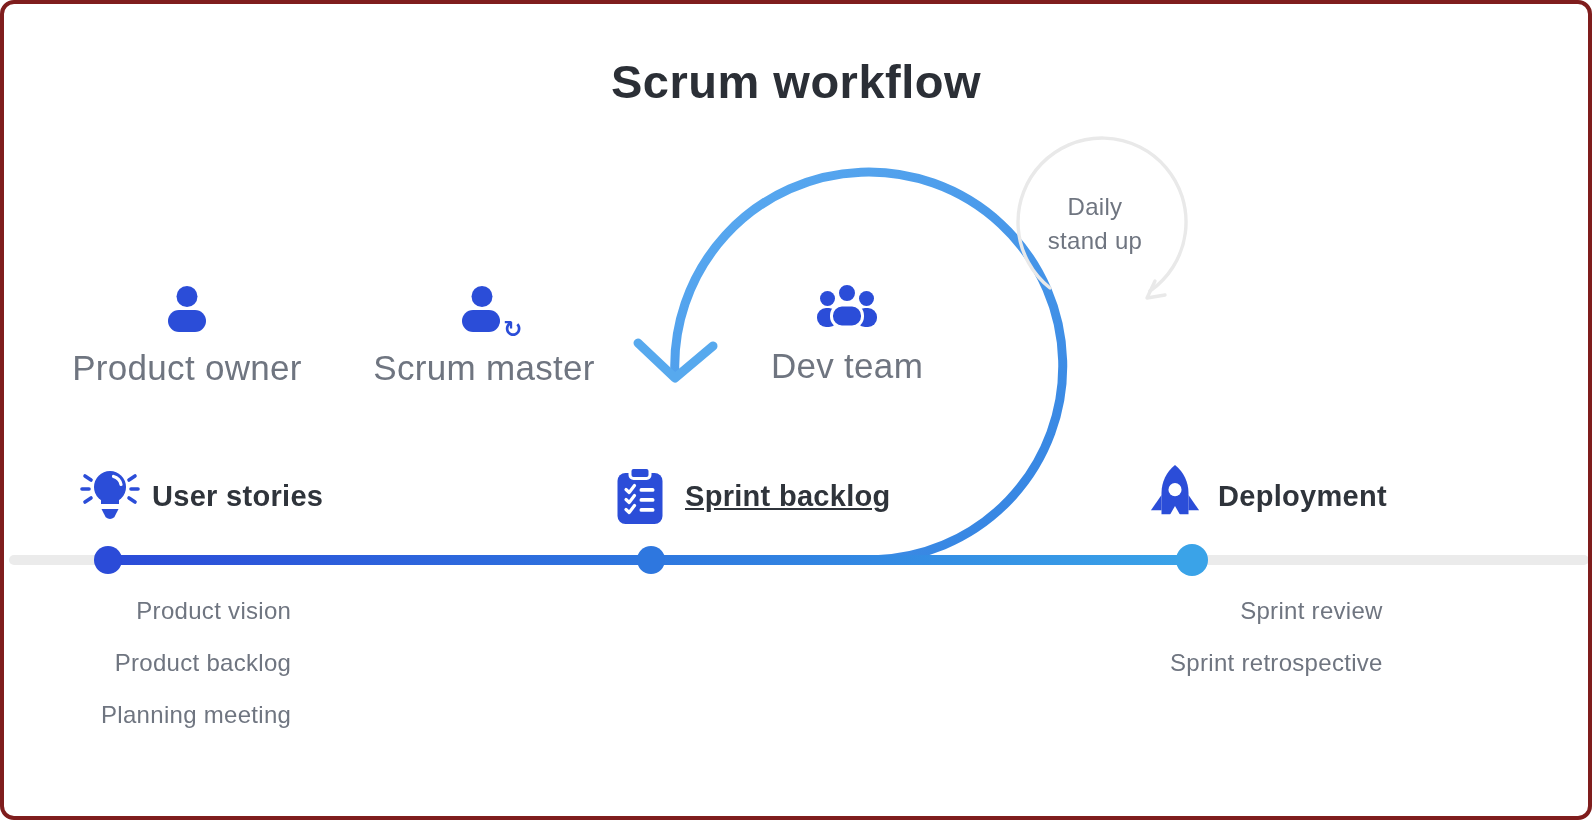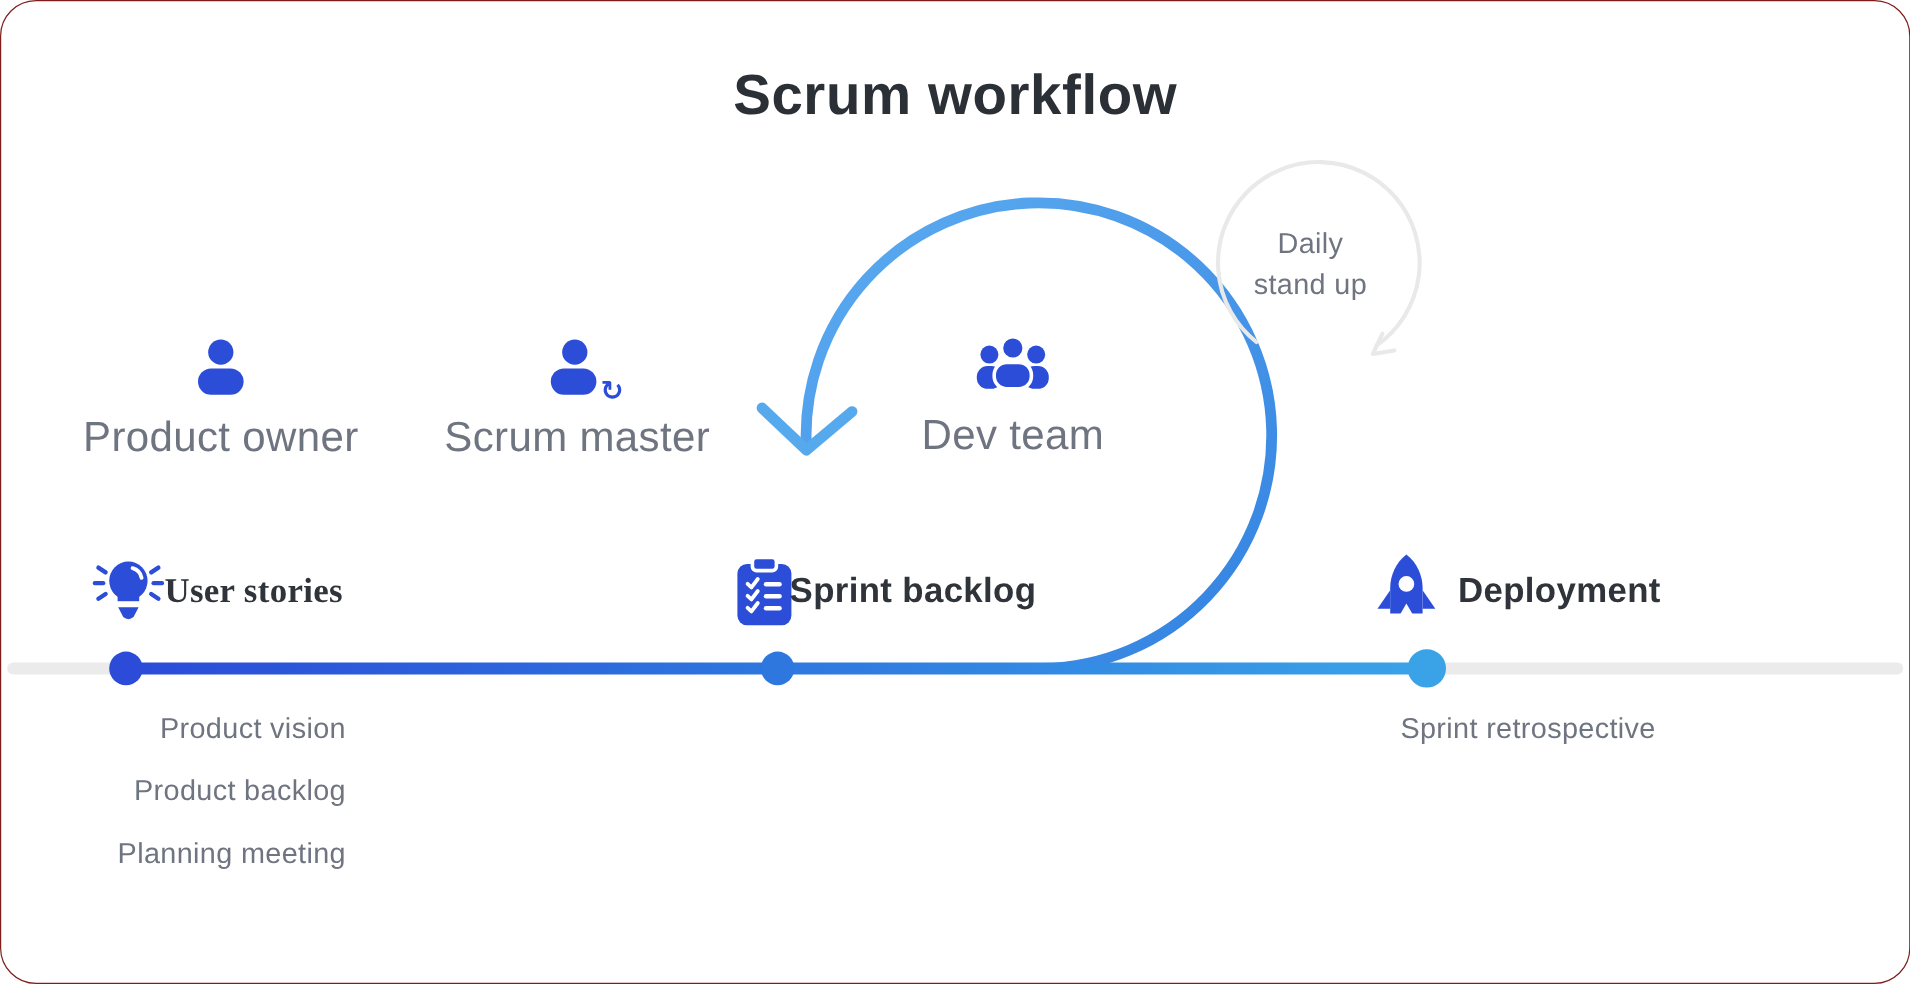--- a/index.html
+++ b/index.html
@@ -1,18 +1,18 @@
 <!DOCTYPE html>
 <html><head>
 <meta charset="utf-8">
 <style>
   html,body{margin:0;padding:0;background:#ffffff;}
   body{font-family:"Liberation Sans","DejaVu Sans",sans-serif;}
-  .stage{position:relative;width:1592px;height:820px;background:#ffffff;border-radius:30px;
-         border:1px solid #7f1d1d;overflow:hidden;box-sizing:border-box;}
+  .stage{position:relative;width:1592px;height:820px;background:#ffffff;border-radius:14px;
+         border:4px solid #7f1d1d;overflow:hidden;box-sizing:border-box;}
   .layer{position:absolute;left:0;top:0;width:1592px;height:820px;}
   .title{position:absolute;left:0;right:0;top:50px;text-align:center;
          font-size:47px;font-weight:700;color:#2b2f36;letter-spacing:.5px;}
   
   .role{position:absolute;width:240px;display:flex;flex-direction:column;align-items:center;gap:12px;}
   .role .icon-wrap{position:relative;height:56px;display:flex;align-items:flex-end;}
   .role-label{font-size:35px;color:#6f7580;letter-spacing:.3px;white-space:nowrap;}
   .sync-badge{position:absolute;right:-17px;bottom:-7px;width:28px;height:28px;background:#fff;
               border-radius:50%;display:flex;align-items:center;justify-content:center;
               font-family:"DejaVu Sans",sans-serif;font-size:23px;font-weight:700;color:#2b4dd8;line-height:1;}
@@ -119,21 +119,21 @@
           <line x1="58" y1="27" x2="51" y2="27"></line>
           <line x1="55" y1="40" x2="49" y2="36"></line>
         </g>
         <circle cx="30" cy="25" r="16"></circle>
         <rect x="21" y="35" width="18" height="7"></rect>
         <path d="M21.5 47 h17 l-4.2 8.2 q-4.3 3.6 -8.6 0 z"></path>
         <path d="M33.5 14.5 A 10.5 10.5 0 0 1 41 22.5" fill="none" stroke="#ffffff" stroke-width="3.2"></path>
       </g>
     </svg>
   </div>
-  <div class="ms-title" style="left:136px;top:476px;font-family:Liberation Serif, serif;">User stories</div>
+  <div class="ms-title" style="left:148px;top:476px;">User stories</div>
   <ul class="ms-list" style="left:97px;">
     <li>Product vision</li>
     <li>Product backlog</li>
     <li>Planning meeting</li>
   </ul>
 
   <div class="ms-icon" style="left:611px;top:462px;">
     <svg width="50" height="60" viewBox="0 0 48 60">
       <g fill="#2b4dd8">
         <rect x="1.5" y="7" width="45" height="51" rx="8"></rect>
@@ -144,31 +144,32 @@
           <polyline points="10,43.5 13.2,46.5 18.5,39.5"></polyline>
         </g>
         <g fill="#ffffff">
           <rect x="23.5" y="22" width="15" height="3.8" rx="1.9"></rect>
           <rect x="23.5" y="32" width="15" height="3.8" rx="1.9"></rect>
           <rect x="23.5" y="42" width="15" height="3.8" rx="1.9"></rect>
         </g>
       </g>
     </svg>
   </div>
-  <div class="ms-title" style="left:657px;top:476px;">Sprint backlog</div>
+  <div class="ms-title" style="left:681px;top:476px;text-decoration:underline;">Sprint backlog</div>
 
   <div class="ms-icon" style="left:1144px;top:458px;">
     <svg width="54" height="62" viewBox="0 0 56 62">
       <g fill="#2b4dd8">
         <path d="M14 33 L3 49 L14 49 Z"></path>
         <path d="M42 33 L53 49 L42 49 Z"></path>
         <path d="M28 2 C37 9 42 20 42 31 L42 53 L14 53 L14 31 C14 20 19 9 28 2 Z"></path>
         <circle cx="28" cy="27.5" r="6.8" fill="#ffffff"></circle>
         <polygon points="28,44.5 22.5,54 33.5,54" fill="#ffffff"></polygon>
       </g>
     </svg>
   </div>
   <div class="ms-title" style="left:1214px;top:476px;">Deployment</div>
   <ul class="ms-list" style="left:1166px;">
+    <li>Sprint review</li>
     <li>Sprint retrospective</li>
   </ul>
 
 </div>
 
 </body></html>

